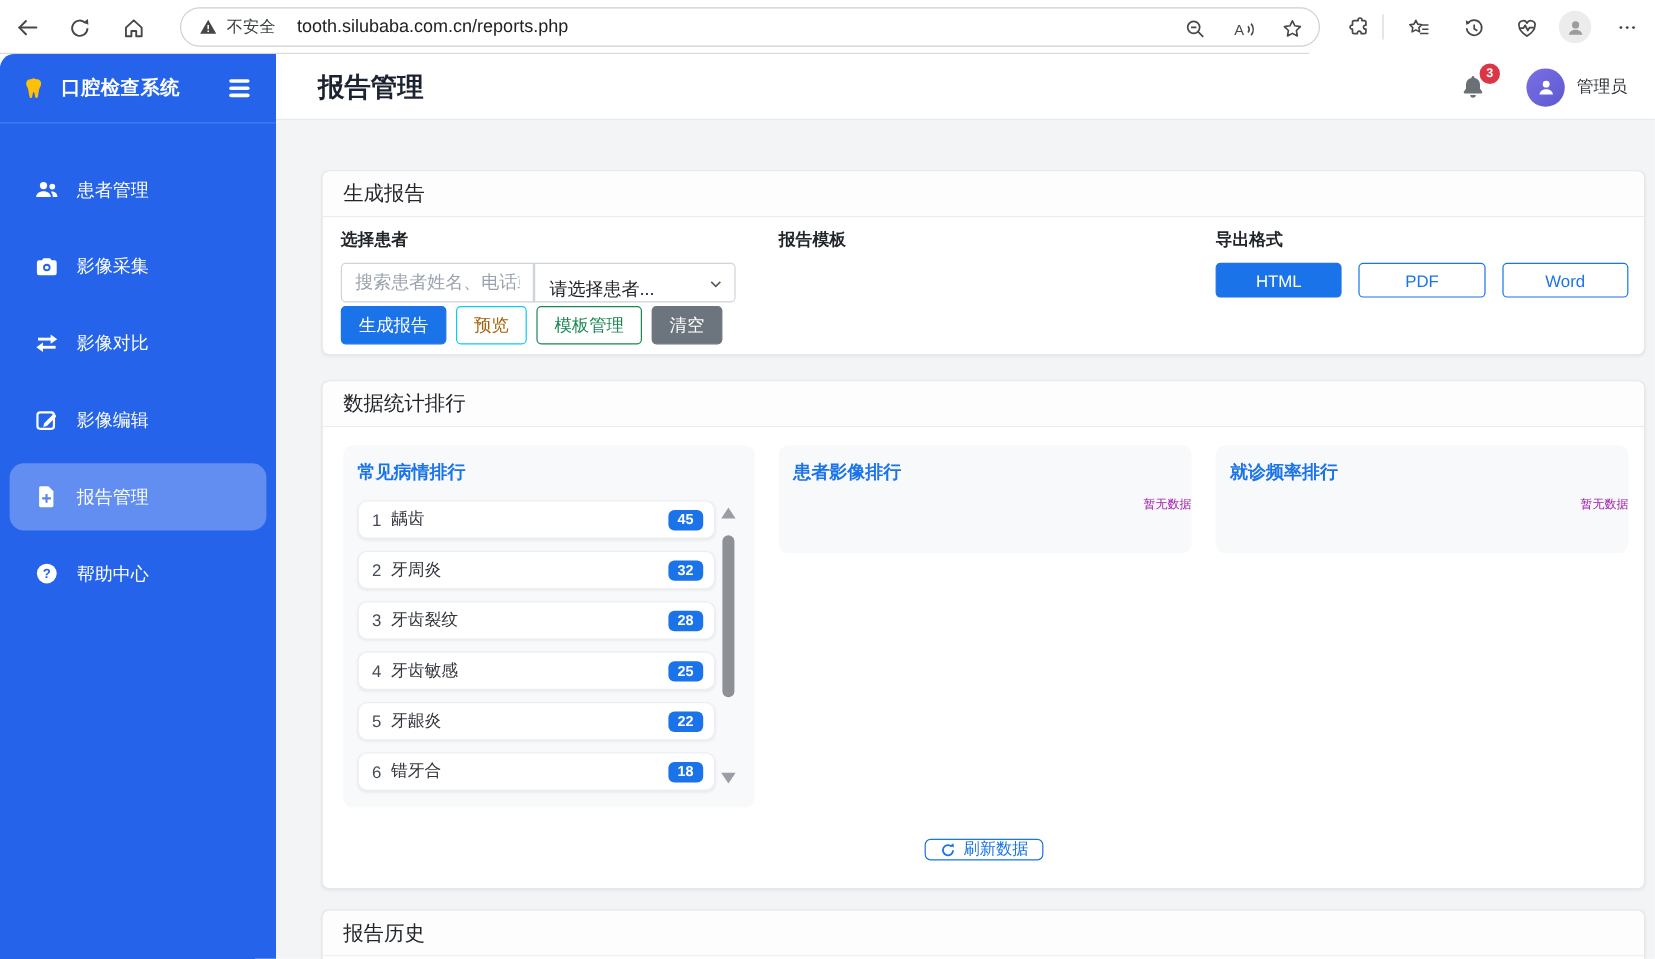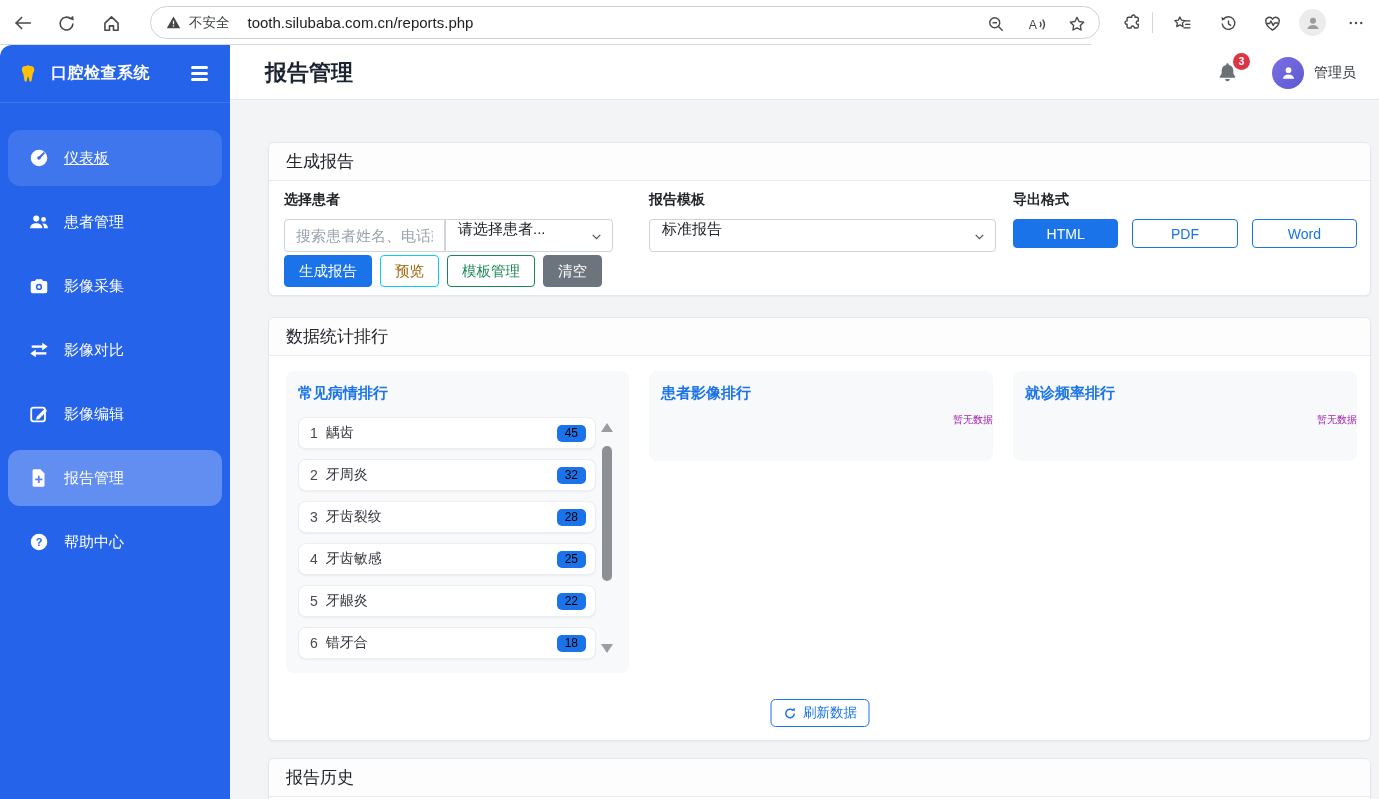--- a/index.html
+++ b/index.html
@@ -63,21 +63,21 @@
     padding:0 17px; font-size:17px; color:#212529; background:#fdfdfe; border-radius:6px 6px 0 0; }
   #card-generate { top:42px; height:154px; }
   #card-stats    { top:217px; height:424px; }
   #card-history  { top:658px; height:120px; }
 
   .form-label { position:absolute; top:48px; font-size:14px; font-weight:bold; color:#212529; }
   .ctl { position:absolute; top:76px; height:33px; border:1px solid #ced4da; border-radius:4px;
     background:#fff; font-size:15px; color:#212529; }
   input.ctl { padding:0 11px; outline:none; }
   input.ctl::placeholder { color:#9aa3ad; }
-  .fake-select { display:flex; align-items:flex-start; padding:0 30px 0 12px; cursor:pointer; position:absolute; }
+  .fake-select { display:flex; align-items:flex-end; padding:0 30px 0 12px; cursor:pointer; position:absolute; }
   .fake-select .chev { position:absolute; right:9px; top:10px; }
 
   .export-group { position:absolute; left:744px; top:76px; width:344px; height:29px; display:flex; gap:14px; }
   .export-btn { flex:1; border:1px solid #1a73e8; background:#fff; color:#1a73e8; font-size:14px;
     border-radius:4px; cursor:pointer; font-family:inherit; }
   .export-btn.active { background:#1a73e8; color:#fff; }
 
   .action-row { position:absolute; left:15px; top:112px; display:flex; gap:8px; }
   .btn { height:32px; padding:0 14px; font-size:14.5px; border-radius:4px; cursor:pointer;
     font-family:inherit; display:flex; align-items:center; gap:6px; }
@@ -94,33 +94,33 @@
   .panel-title { position:absolute; left:12px; top:13px; font-size:15px; font-weight:bold; color:#1a73e8; }
   .empty-text { position:absolute; left:0; top:42px; width:100%; text-align:right;
     font-size:10px; color:#a21caf; }
 
   .rank-list { position:absolute; left:12px; top:46px; width:298px; }
   .rank-item { height:32px; margin-bottom:10px; background:#fff; border:1px solid #eceef1;
     border-radius:8px; box-shadow:0 1px 2px rgba(20,30,50,.06); display:flex; align-items:center;
     padding:0 9px 0 11px; }
   .rank-num  { font-size:14px; color:#454b54; }
   .rank-name { font-size:14px; color:#32363c; margin-left:8px; }
-  .rank-badge { margin-left:auto; background:#1a73e8; color:#000000; font-size:12px; font-weight:normal;
+  .rank-badge { margin-left:auto; background:#1a73e8; color:#ffffff; font-size:12px; font-weight:bold;
     padding:2.5px 8px; border-radius:5px; line-height:1; }
 
   .scrollbar { position:absolute; left:314px; top:46px; width:14px; height:240px; }
   .tri-up, .tri-down { position:absolute; left:1px; width:0; height:0;
     border-left:6px solid transparent; border-right:6px solid transparent; cursor:pointer; }
   .tri-up   { top:6px;    border-bottom:9px solid #9a9da3; }
   .tri-down { bottom:4px; border-top:9px solid #9a9da3; }
   .thumb { position:absolute; left:2px; top:29px; width:10px; height:135px;
     background:#8d9095; border-radius:5px; cursor:grab; }
 
   .refresh-btn { position:absolute; top:381px; left:50%; transform:translateX(-50%);
-    height:28px; padding:0 11px; font-size:13.5px; border-radius:5px; }
+    height:18px; padding:0 11px; font-size:13.5px; border-radius:5px; }
 </style>
 </head>
 <body>
 
 <div class="browser-bar">
   <div class="bbtn" style="left:8px">
     <svg width="22" height="22" viewBox="0 0 24 24">
         <g fill="none" stroke="#474747" stroke-width="1.8" stroke-linecap="round" stroke-linejoin="round">
           <path d="M20 12H4.5"></path>
           <path d="M10.5 6l-6 6 6 6"></path>
@@ -222,28 +222,20 @@
       </svg>
     <span class="brand-title">口腔检查系统</span>
     <div class="menu-toggle">
         <span></span>
         <span></span>
         <span></span>
       </div>
   </div>
 
   <div class="nav">
-    <div class="nav-item subtle">
-      <svg class="nicon" viewBox="0 0 24 24">
-          <circle cx="12" cy="12" r="9" fill="#fff"></circle>
-          <line x1="12" y1="12" x2="17.3" y2="6.7" stroke="#3b68e8" stroke-width="2.2" stroke-linecap="round"></line>
-          <circle cx="12" cy="12" r="2" fill="#3b68e8"></circle>
-        </svg>
-      <span class="nlabel">仪表板</span>
-    </div>
     <div class="nav-item">
       <svg class="nicon" viewBox="0 0 24 24">
           <g fill="#fff">
             <circle cx="9" cy="8.3" r="3.3"></circle>
             <path d="M2.3 18.8c0-3.4 3-5.4 6.7-5.4s6.7 2 6.7 5.4z"></path>
             <circle cx="17" cy="9.2" r="2.6"></circle>
             <path d="M17.6 13.7c2.4.5 4.1 2.1 4.1 5.1h-4.2c0-2-.7-3.7-2-4.8.7-.2 1.4-.3 2.1-.3z"></path>
           </g>
         </svg>
       <span class="nlabel">患者管理</span>
@@ -321,26 +313,20 @@
     <div class="form-label" style="left:744px">导出格式</div>
 
     <input class="ctl" style="left: 15px; width: 161px; border-radius: 4px 0px 0px 4px;" placeholder="搜索患者姓名、电话或身">
     <div class="ctl fake-select" style="left:176px; width:168px; border-radius:0 4px 4px 0;">
       <span>请选择患者...</span>
       <svg class="chev" width="13" height="13" viewBox="0 0 24 24">
           <path fill="none" stroke="#55595f" stroke-width="2.4" d="M5 9l7 7 7-7"></path>
         </svg>
     </div>
 
-    <div class="ctl fake-select" style="left:380px; width:347px;">
-      <span>标准报告</span>
-      <svg class="chev" width="13" height="13" viewBox="0 0 24 24">
-          <path fill="none" stroke="#55595f" stroke-width="2.4" d="M5 9l7 7 7-7"></path>
-        </svg>
-    </div>
 
     <div class="export-group">
       <button class="export-btn active">HTML</button>
       <button class="export-btn">PDF</button>
       <button class="export-btn">Word</button>
     </div>
 
     <div class="action-row">
       <button class="btn btn-primary">生成报告</button>
       <button class="btn btn-outline-info">预览</button>

